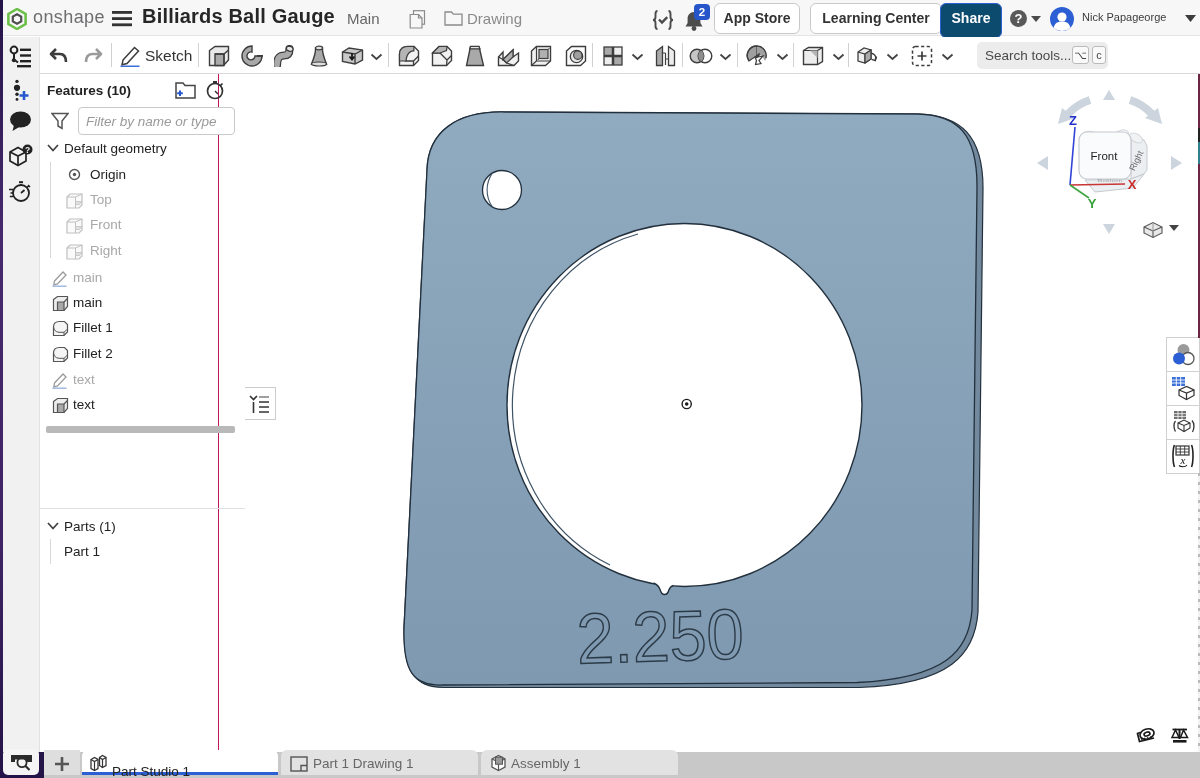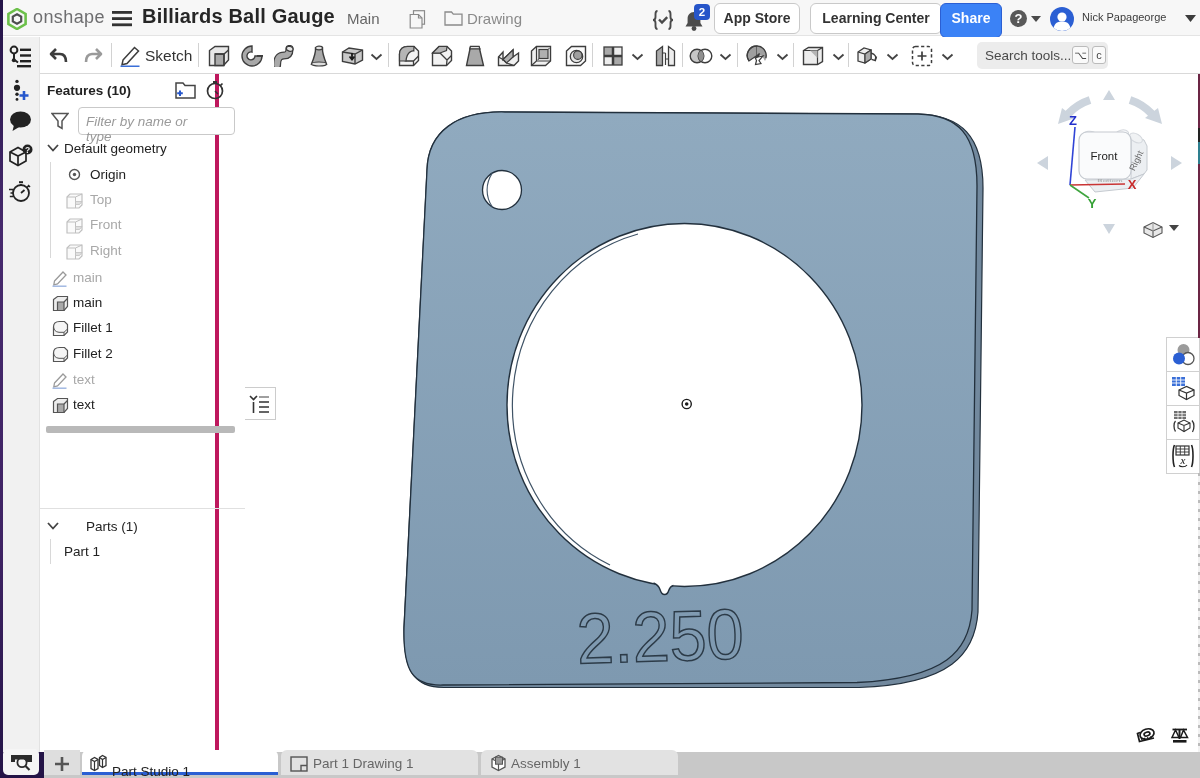--- a/index.html
+++ b/index.html
@@ -10,21 +10,21 @@
 
   
   #header { position:absolute; top:0; left:0; width:1200px; height:36px; background:#f7f7f7; border-bottom:1px solid #e4e4e4; }
   
   #toolbar { position:absolute; top:37px; left:40px; width:1160px; height:37px; background:#ffffff; border-bottom:1px solid #d9d9d9; }
   .tsep { position:absolute; top:6px; width:1px; height:24px; background:#d2d2d2; }
   
   #dock { position:absolute; top:37px; left:0; width:40px; height:715px; background:#f1f1f1; border-right:1px solid #e2e2e2; }
   #purple-edge { position:absolute; top:0; left:0; width:3px; height:778px; background:linear-gradient(180deg,#241447,#472a6e 30%,#3f2364 70%,#241447); z-index:50; }
   
-  #panel { position:absolute; top:74px; left:40px; width:179px; height:678px; background:#fff; border-right:4px solid #be185d; }
+  #panel { position:absolute; top:74px; left:40px; width:179px; height:678px; background:#fff; border-right:1px solid #be185d; }
   
   #canvas { position:absolute; top:74px; left:246px; width:954px; height:678px; background:#fff; }
   
   #tabbar { position:absolute; top:752px; left:0; width:1200px; height:26px; background:#c8c8c8; }
   .btn { position:absolute; background:#fff; border:1px solid #c9c9c9; border-radius:6px; font-size:14px; color:#333; text-align:center; }
 </style>
 </head>
 <body>
 <div id="app">
   <div id="header">
@@ -59,21 +59,21 @@
       <path d="M7 9.5 L10 12.5 L15.2 7.2" fill="none" stroke="#4a4a4a" stroke-width="2.4"></path>
     </svg>
 
     <svg class="abs" style="left:684px;top:12px" width="20" height="19" viewBox="0 0 20 19">
       <path d="M10 0 C6 0 3.6 3 3.6 6.5 L3.6 11 L1.5 14.5 L18.5 14.5 L16.4 11 L16.4 6.5 C16.4 3 14 0 10 0 Z" fill="#4c4c4c"></path>
       <circle cx="10" cy="16.5" r="2.4" fill="#4c4c4c"></circle>
     </svg>
     <div class="abs" style="left:694px;top:4px;width:16px;height:16px;background:#2655c9;border-radius:4px;color:#fff;font-size:11.5px;font-weight:bold;text-align:center;line-height:16px;">2</div>
     <div class="btn" style="left:714px;top:3px;width:86px;height:31px;line-height:29px;font-weight:bold;text-align:center;">App Store</div>
     <div class="btn" style="left:810px;top:3px;width:132px;height:31px;line-height:29px;font-weight:bold;">Learning Center</div>
-    <div class="btn" style="left:940px;top:3px;width:62px;height:35px;line-height:29px;background:#3b82f6;border-color:#2b5fd3;color:#fff;font-weight:bold;">Share</div>
+    <div class="btn" style="left:940px;top:3px;width:62px;height:35px;line-height:29px;background:#0c4a6e;border-color:#2b5fd3;color:#fff;font-weight:bold;">Share</div>
 
     <div class="abs" style="left:1010px;top:10px;width:17px;height:17px;background:#595959;border-radius:50%;color:#fff;font-size:13px;font-weight:bold;text-align:center;line-height:17px;">?</div>
     <svg class="abs" style="left:1031px;top:16px" width="10" height="6" viewBox="0 0 10 6">
         <polygon points="0,0 10,0 5,6" fill="#4a4a4a"></polygon>
       </svg>
 
     <svg class="abs" style="left:1050px;top:7px" width="24" height="24" viewBox="0 0 24 24">
       <defs>
           <clipPath id="avc">
             <circle cx="12" cy="12" r="12"></circle>
@@ -380,21 +380,21 @@
     </svg>
     <div class="abs" style="left:33px;top:323px;font-size:13.5px;color:#222;">text</div>
 
     <div class="abs" style="left:6px;top:352px;width:189px;height:7px;background:#b9b9b9;border-radius:2px;"></div>
 
     <div class="abs" style="left:0;top:434px;width:205px;height:1px;background:#e0e0e0;"></div>
 
     <svg class="abs" style="left:7px;top:448px" width="12" height="8" viewBox="0 0 12 8">
         <path d="M1 1 L6 6.5 L11 1" fill="none" stroke="#444" stroke-width="1.8"></path>
       </svg>
-    <div class="abs" style="left:24px;top:445px;font-size:13.5px;color:#222;margin-left:22px;">Parts (1)</div>
+    <div class="abs" style="left:24px;top:445px;font-size:13.5px;color:#222;">Parts (1)</div>
     <div class="abs" style="left:10px;top:465px;width:1px;height:25px;background:#d8d8d8;"></div>
     <div class="abs" style="left:24px;top:470px;font-size:13.5px;color:#222;">Part 1</div>
   </div>
 
   <div class="abs" style="left:245px;top:387px;width:31px;height:33px;background:#fff;border:1px solid #ccc;border-left:none;z-index:5;">
     <svg class="abs" style="left:4px;top:7px" width="21" height="19" viewBox="0 0 21 19">
       <path d="M1 1 L4.5 4.5 L8 1" fill="none" stroke="#333" stroke-width="1.6"></path>
       <path d="M4.5 7 L4.5 18" stroke="#333" stroke-width="1.6"></path>
       <path d="M10 2 L20 2" stroke="#888" stroke-width="1.6"></path>
       <path d="M10 7 L20 7 M10 12 L20 12 M10 17 L20 17" stroke="#333" stroke-width="1.6"></path>

